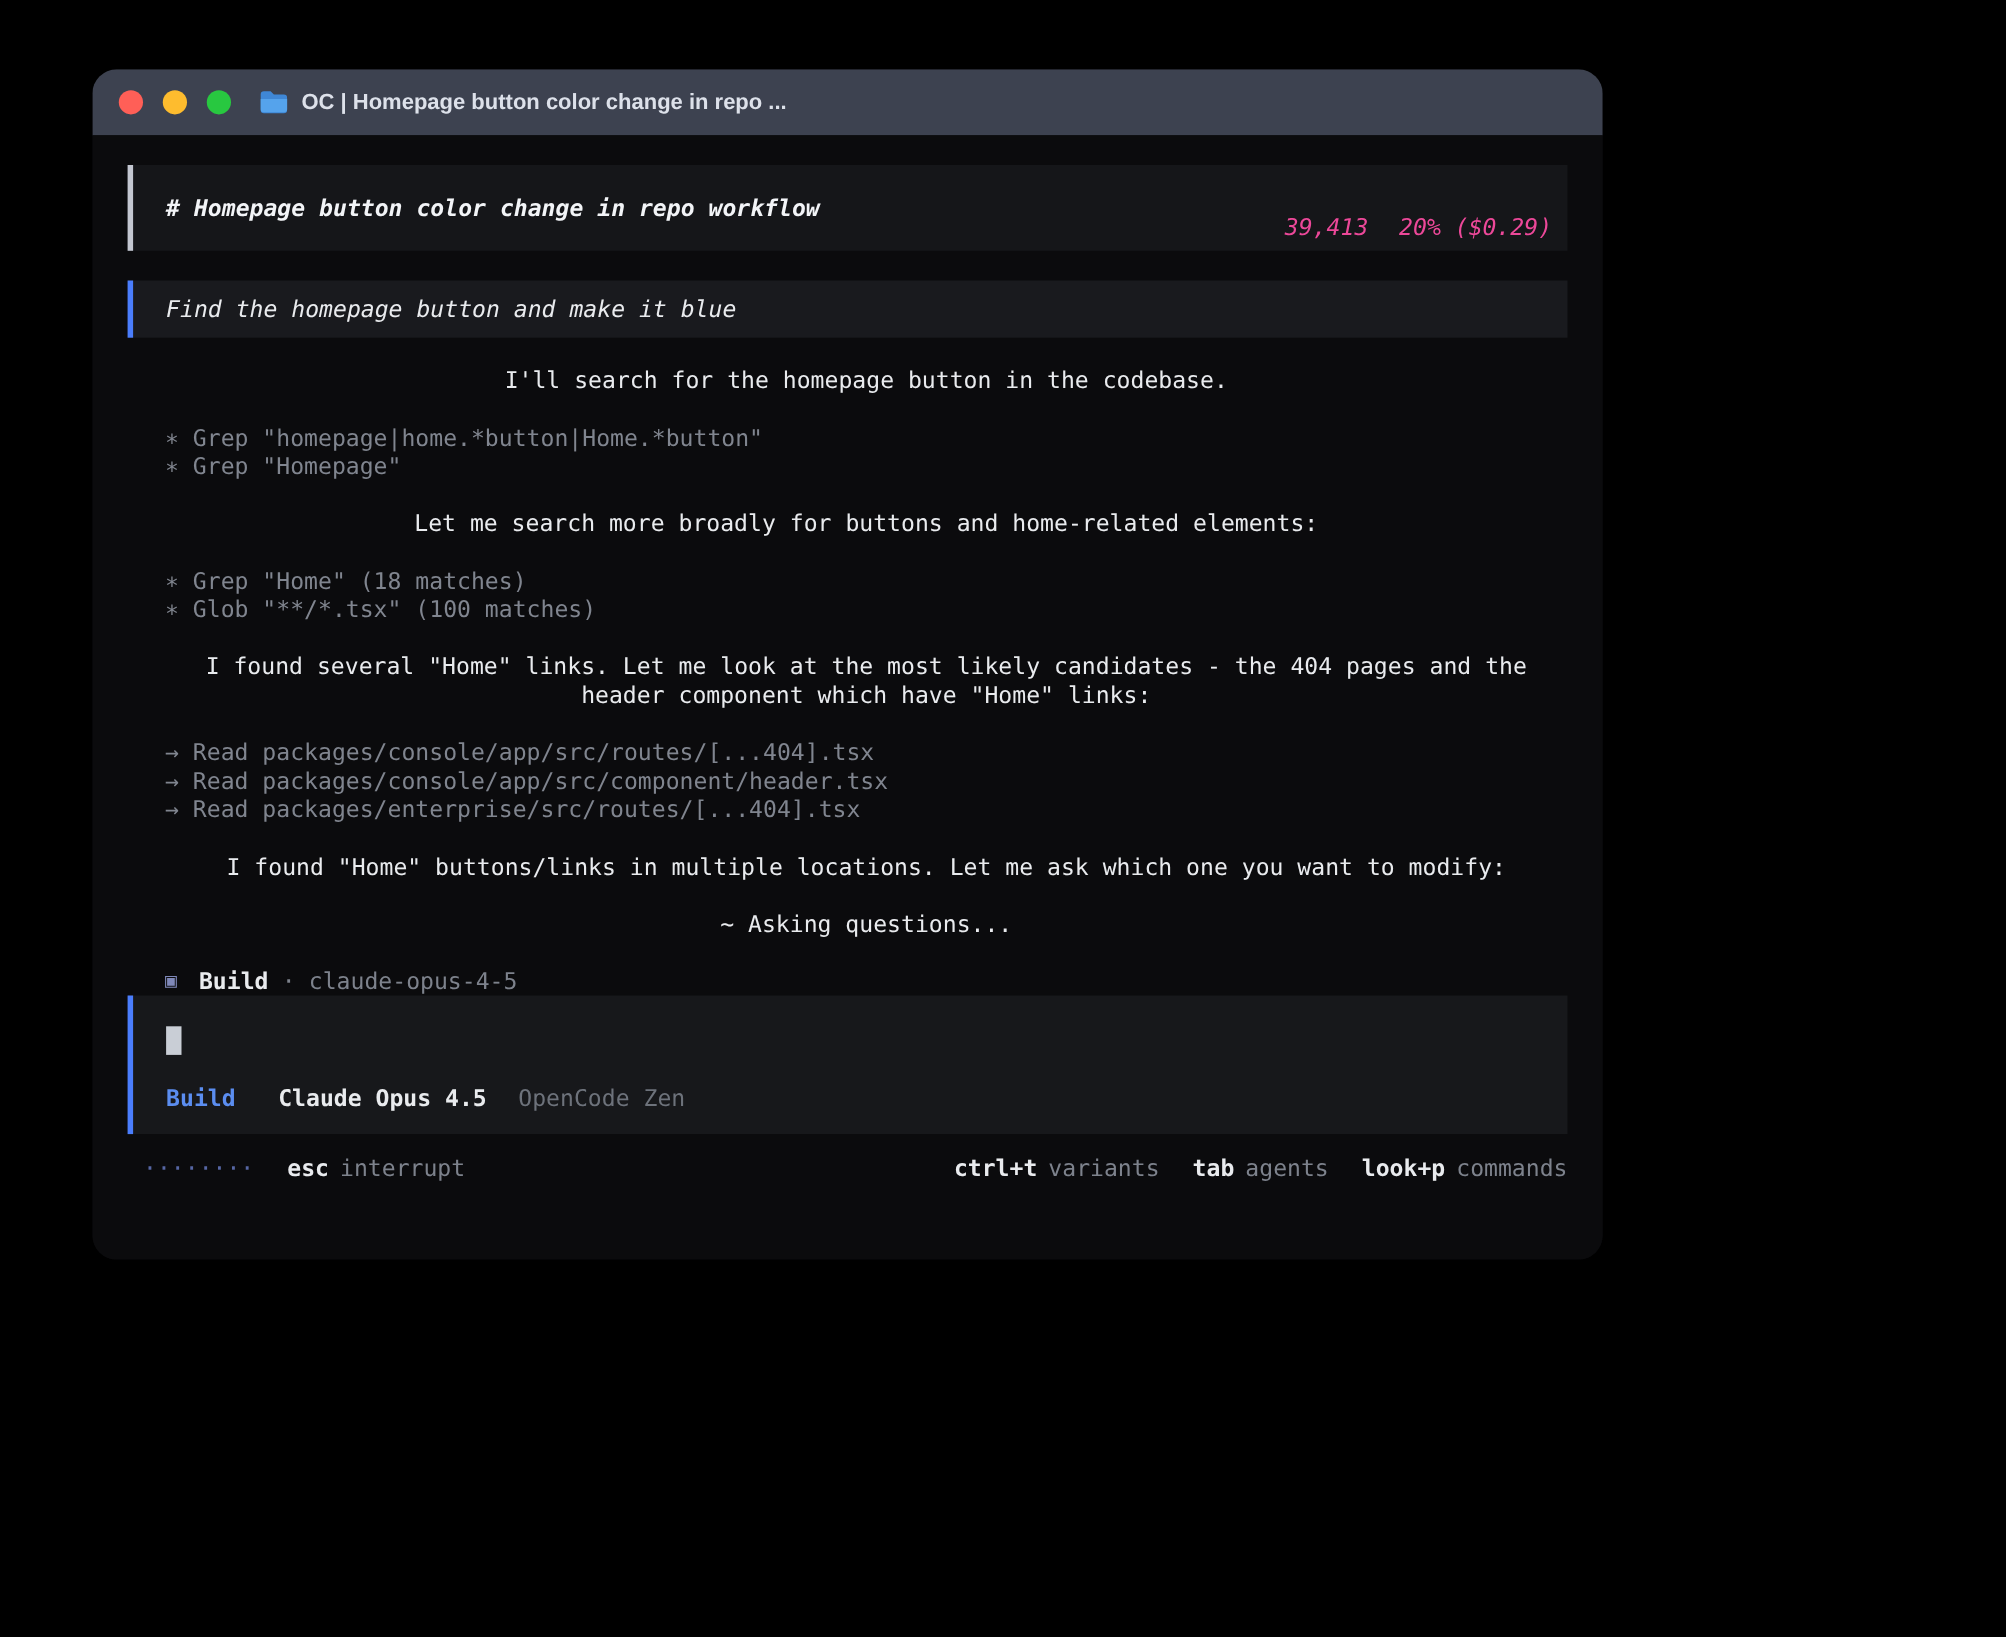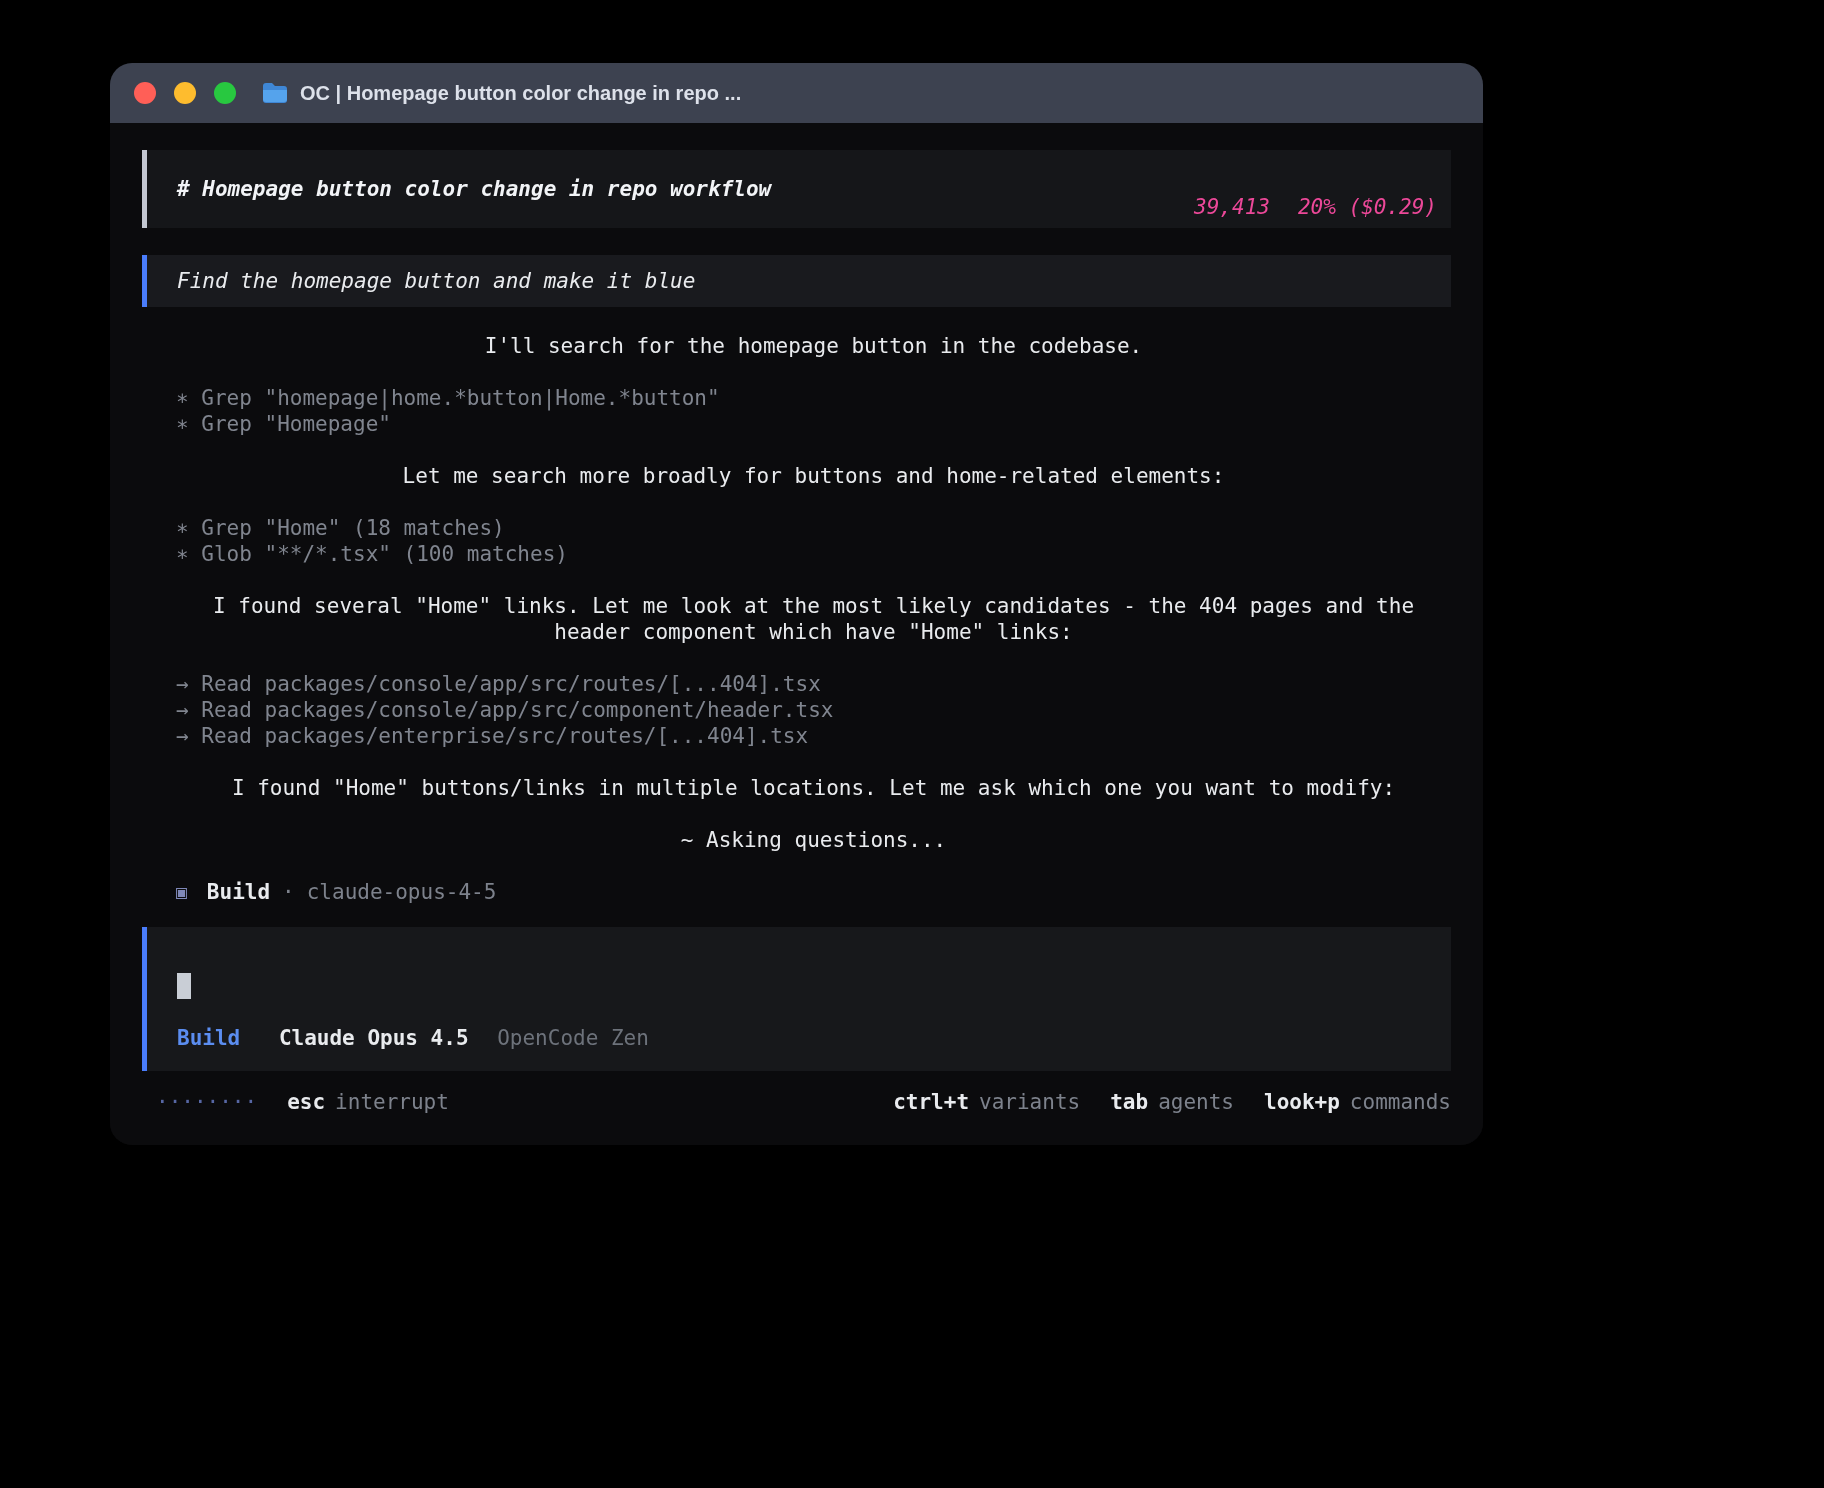--- a/index.html
+++ b/index.html
@@ -3,21 +3,21 @@
 <meta charset="utf-8">
 <style>
   * { margin: 0; padding: 0; box-sizing: border-box; }
   html, body {
     width: 1824px; height: 1488px;
     background: #000000;
     overflow: hidden;
     font-family: "DejaVu Sans Mono", "Liberation Mono", monospace;
   }
   .window {
-    position: absolute; left: 110px; top: 63px;
+    position: absolute; left: 84px; top: 63px;
     width: 1373px; height: 1082px;
     border-radius: 22px;
     overflow: hidden;
     background: #0b0b0d;
     box-shadow: 0 30px 80px rgba(0,0,0,0.85);
   }
   .titlebar {
     height: 60px;
     background: #3d4250;
     display: flex; align-items: center;
@@ -64,24 +64,23 @@
   .chat { padding-left: 34px; }
   .chat .text { color: #e9ebee; margin-top: 26px; max-width: 1285px; text-align: center; }
   .tool-group { margin-top: 26px; }
   .tool-line { color: #80858f; white-space: pre; }
   .status-line { margin-top: 26px; display: flex; align-items: center; }
   .agent-icon { color: #7f88b8; font-size: 18px; margin-right: 20px; }
   .agent-name { color: #e9ebee; font-weight: bold; margin-right: 12px; }
   .status-sep { color: #7d828c; margin-right: 12px; }
   .status-model { color: #7d828c; }
   .input-block {
-    margin-top: 22px;
     border-left: 5px solid #4a7dfc;
     background: #17181b;
-    padding: 46px 30px 20px;
+    padding: 28px 30px 20px;
   }
   .cursor { width: 14px; height: 26px; background: #c9ced6; }
   .input-meta { margin-top: 26px; white-space: nowrap; }
   .meta-mode { color: #5b8df0; font-weight: bold; margin-right: 26px; }
   .meta-model { color: #e9ebee; font-weight: bold; margin-right: 16px; }
   .meta-provider { color: #6d727b; }
   .footer {
     margin-top: 18px;
     display: flex; justify-content: space-between; align-items: center;
   }

